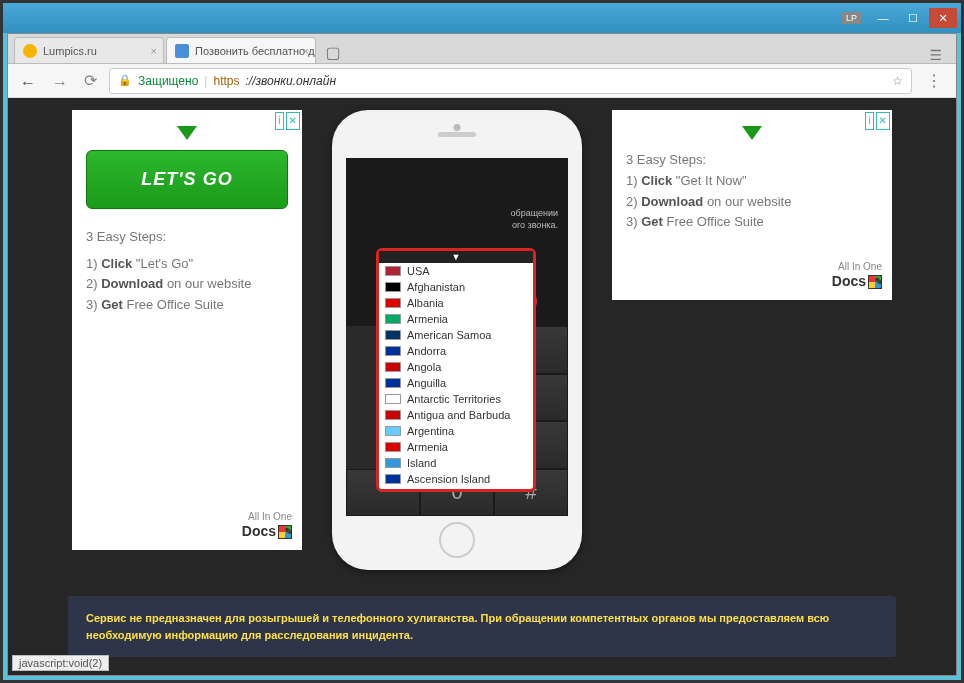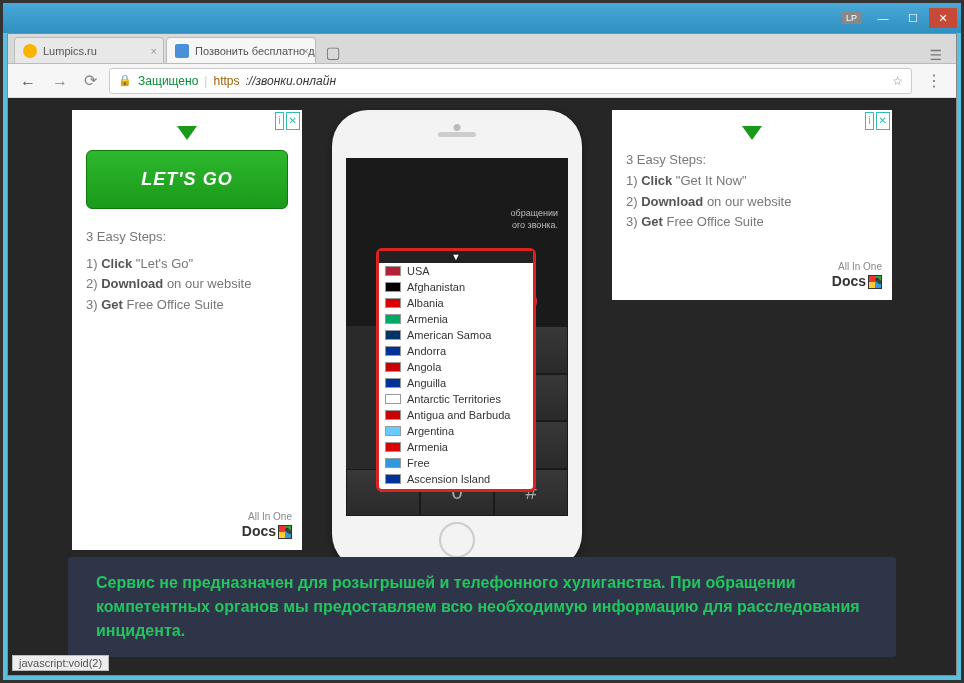--- a/index.html
+++ b/index.html
@@ -79,21 +79,21 @@
 .dropdown { position:absolute; top:150px; left:368px; width:160px; background:#fff; border:3px solid #d22; border-radius:6px; z-index:5; padding:2px 0;}
 .dd-arrow { text-align:center; font-size:9px; background:#222; color:#fff; margin:-2px 0 0; padding:1px 0;}
 .dd-list { max-height:246px; overflow-y:auto; overflow-x:hidden;}
 .dd-item { display:flex; align-items:center; padding:2px 6px; font-size:11px; color:#333; gap:6px; white-space:nowrap;}
 .dd-item .flag { width:16px; height:10px; background:#c33; flex-shrink:0; border:0.5px solid #999;}
 .dd-list::-webkit-scrollbar{width:14px;}
 .dd-list::-webkit-scrollbar-track{background:#eee;}
 .dd-list::-webkit-scrollbar-thumb{background:#bbb;}
 
 
-.notice { position:absolute; bottom:18px; left:60px; right:60px; background:#2f3548; color:#22c55e; font-size:16px; padding:14px 28px; border-radius:3px; line-height:1.5; font-weight:bold;}
+.notice { position:absolute; bottom:18px; left:60px; right:60px; background:#2f3548; color:#fde047; font-size:11px; padding:14px 18px; border-radius:3px; line-height:1.5; font-weight:bold;}
 
 
 .status { position:absolute; bottom:4px; left:4px; background:#eee; border:1px solid #bbb; font-size:11px; padding:1px 6px; color:#555;}
 
 
 .outer-frame{border:3px solid #333; height:100%;}
 </style>
 </head>
 <body>
 
@@ -239,21 +239,21 @@
             <div class="dd-item">
               <span class="flag" style="background: rgb(102, 204, 255);"></span>
               <span>Argentina</span>
             </div>
             <div class="dd-item">
               <span class="flag" style="background: rgb(221, 0, 0);"></span>
               <span>Armenia</span>
             </div>
             <div class="dd-item">
               <span class="flag" style="background: rgb(51, 153, 221);"></span>
-              <span>Free</span>
+              <span>Island</span>
             </div>
             <div class="dd-item">
               <span class="flag" style="background: rgb(0, 51, 153);"></span>
               <span>Ascension Island</span>
             </div>
           </div>
     </div>
 
     <div class="notice">Сервис не предназначен для розыгрышей и телефонного хулиганства. При обращении компетентных органов мы предоставляем всю необходимую информацию для расследования инцидента.</div>
     <div class="status">javascript:void(2)</div>

